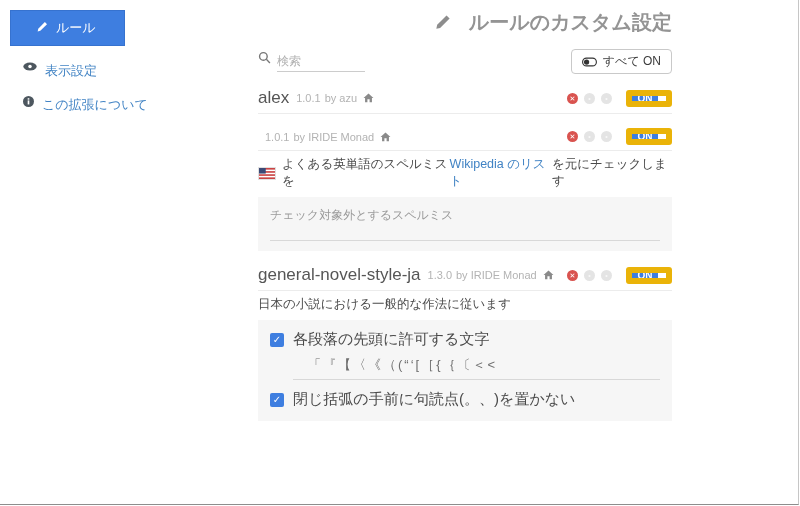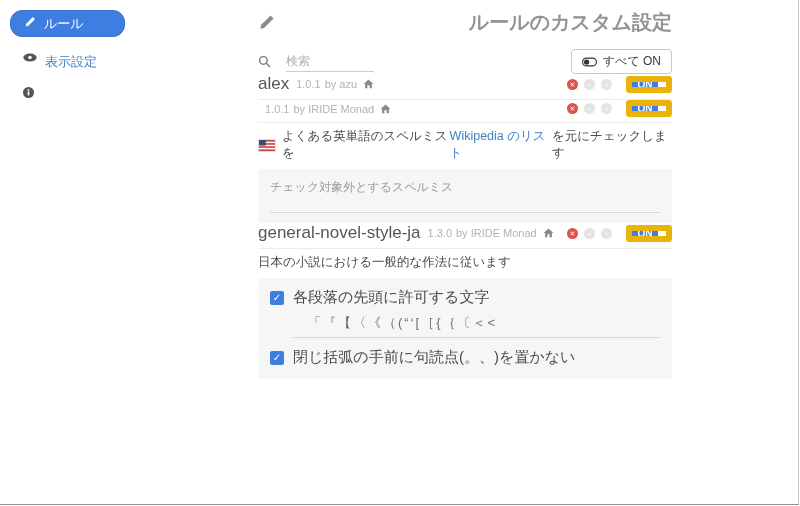--- a/index.html
+++ b/index.html
@@ -12,54 +12,54 @@
   .window {
     position:relative; width:799px; height:505px;
     border-right:1px solid #c6c6c6; border-bottom:1px solid #8d8d8d;
     overflow:hidden; background:#fff;
   }
 
   
   .sidebar { position:absolute; left:10px; top:10px; width:235px; }
   .rules-btn {
     display:flex; align-items:center; gap:8px;
-    width:115px; height:27px; padding-left:13px;
-    background:#3e7ee0; border:1px solid #3672cf; border-radius:12px;
+    width:115px; height:36px; padding-left:25px;
+    background:#3e7ee0; border:1px solid #3672cf; border-radius:0;
     color:#fff; font-size:13px; cursor:pointer;
   }
   .side-link {
     display:flex; gap:8px;
     margin:16px 0 0 13px; font-size:13px; color:#4183c4; cursor:pointer;
   }
   .side-link .icn { color:#4d575f; display:flex; }
 
   
   .main { position:absolute; left:258px; top:0; width:414px; }
   .page-title {
-    margin-top:9px; display:flex; justify-content:space-between; align-items:center; gap:18px;
+    margin-top:9px; display:flex; justify-content:flex-end; align-items:center; gap:18px;
     font-size:20px; color:#949494;
   }
   .toolbar { margin-top:11px; display:flex; justify-content:space-between; align-items:center; }
-  .search { display:flex; align-items:center; gap:15px; }
+  .search { display:flex; gap:6px; }
   .search input {
     width:88px; border:none; border-bottom:1px solid #ccc; outline:none;
     font-size:12px; padding:3px 0; color:#555; background:transparent;
     font-family:inherit;
   }
   .search input::placeholder { color:#b0b0b0; }
   .bulk { display:flex; gap:6px;flex-direction:column; }
   .bulk button {
     display:flex; align-items:center; gap:6px;
     height:25px; padding:0 10px; background:#fff;
     border:1px solid #c9c9c9; border-radius:4px;
     font-size:12px; color:#3b3b3b; cursor:pointer; font-family:inherit;
   }
 
   
-  .rule { }
+  .rule { margin-top:14px; }
   .rule-head {
     display:flex; align-items:center;
     padding-bottom:5px; border-bottom:1px solid #ececec;
   }
   .rule-name { font-size:17px; color:#565656; }
   .rule-version { font-size:11px; color:#b3b3b3; margin-left:7px; }
   .rule-author { font-size:11px; color:#b3b3b3; margin-left:4px; }
   .home-link { margin-left:6px; display:flex; color:#8a8a8a; cursor:pointer; }
   .controls { margin-left:auto; display:flex; align-items:center; gap:6px; }
   .sev {
@@ -132,20 +132,21 @@
       <span>表示設定</span>
     </div>
     <div class="side-link">
       <span class="icn">
         <svg width="11" height="11" viewBox="0 0 12 12">
             <circle cx="6" cy="6" r="6" fill="currentColor"></circle>
             <rect x="5.1" y="4.8" width="1.8" height="4.4" fill="#fff"></rect>
             <rect x="5.1" y="2.4" width="1.8" height="1.6" fill="#fff"></rect>
           </svg>
       </span>
+      <span>この拡張について</span>
     </div>
   </nav>
 
   <main class="main">
 
     <h1 class="page-title">
       <span style="display:flex">
         <svg width="17" height="17" viewBox="0 0 16 16">
             <path d="M11.8 1.3l2.9 2.9-8.9 8.9-3.6.8.8-3.7z" fill="#8d8d8d"></path>
           </svg>

